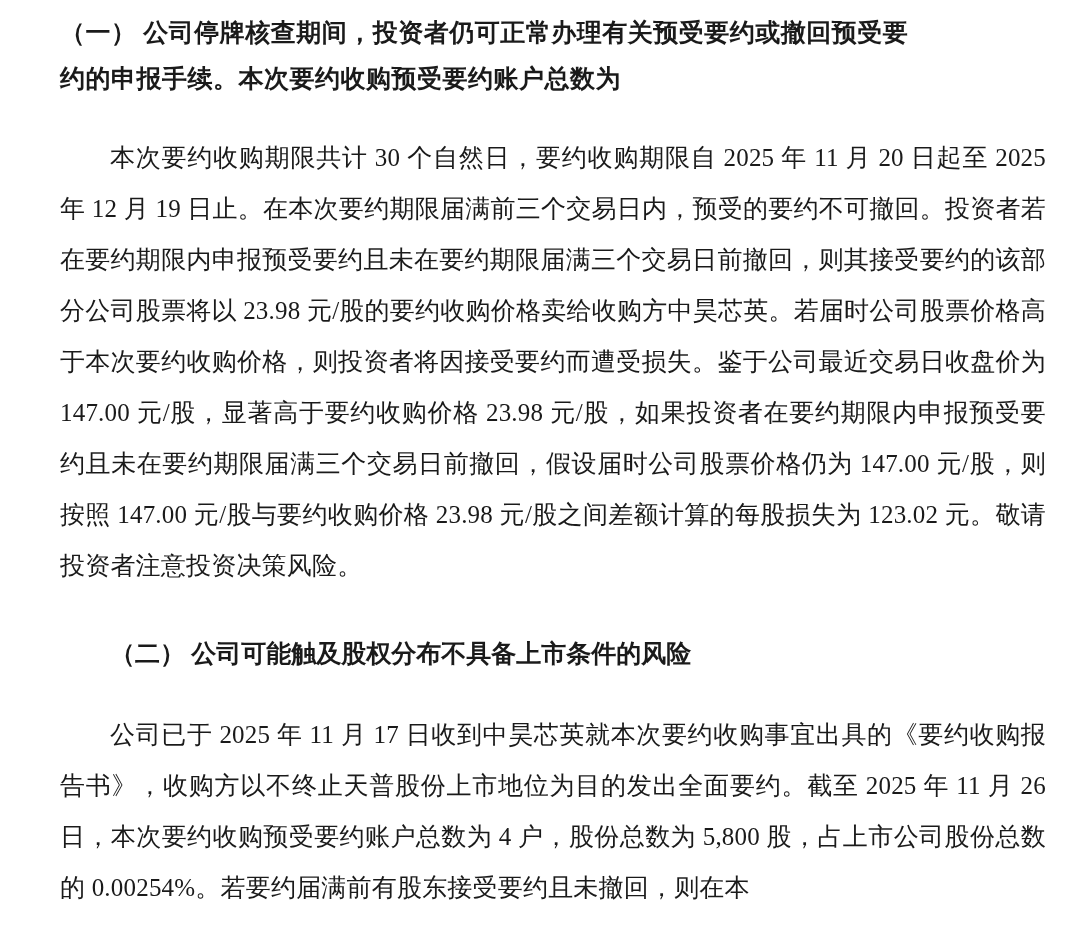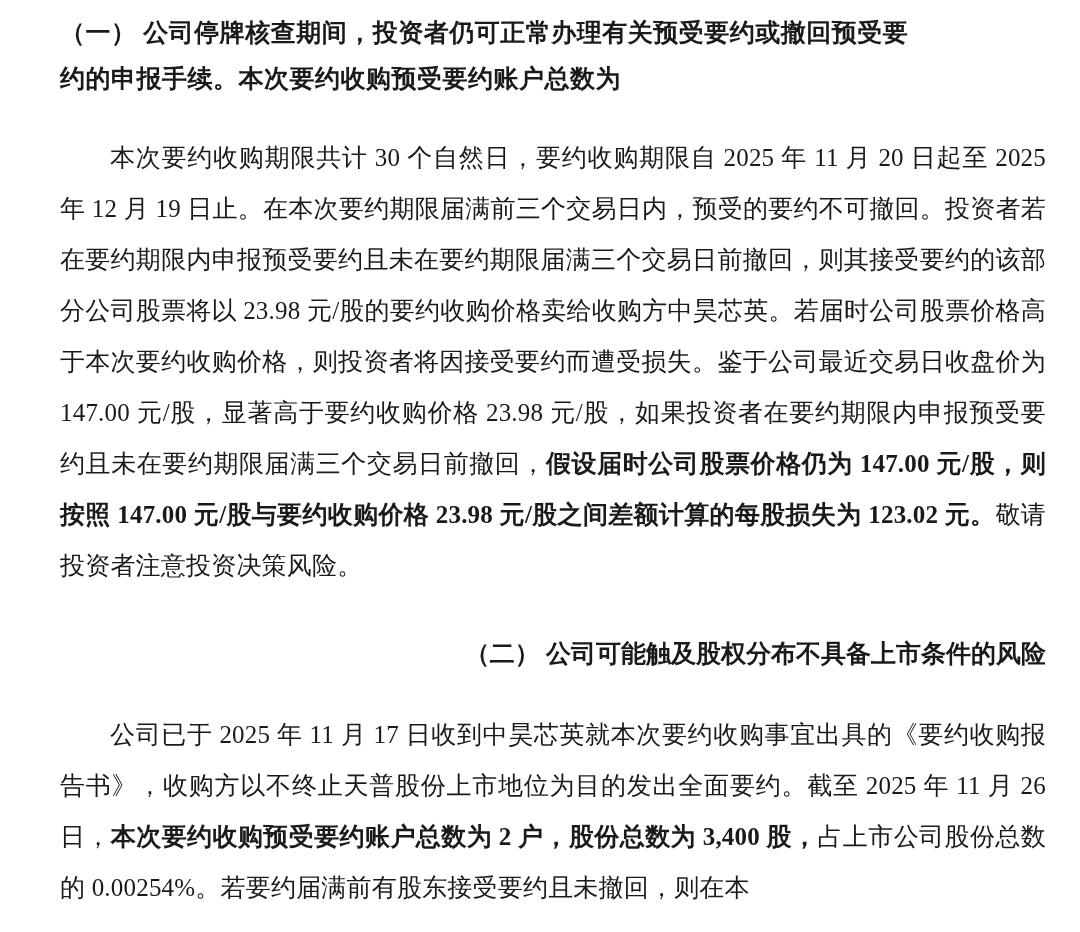--- a/index.html
+++ b/index.html
@@ -35,38 +35,37 @@
     line-height: 51px;
     letter-spacing: 0.2px;
     text-align: justify;
     text-justify: inter-ideograph;
     margin: 0;
     text-indent: 50px;
   }
   .gap-md { height: 30px; }
   .gap-lg { height: 38px; }
 
-  .bold { font-weight: bold; }
+  .bold { font-weight: normal; }
 
   
   .ul-red {
     background-image: linear-gradient(to right, #ef3b36, #ef3b36);
     background-repeat: no-repeat;
     background-size: 100% 3px;
     background-position: 0 1.32em;
     padding-bottom: 2px;
   }
 
   .h2 {
     font-size: 25px;
     font-weight: bold;
     line-height: 50px;
     margin: 0;
     text-indent: 50px;
-    text-align: right;
   }
 </style>
 </head>
 <body>
 
 <div class="page">
 
   <div class="heading">
     <span>（一） 公司停牌核查期间，投资者仍可正常办理有关预受要约或撤回预受要</span><br>
     <span>约的申报手续。本次要约收购预受要约账户总数为</span>
@@ -78,16 +77,16 @@
     <span>本次要约收购期限共计 30 个自然日，要约收购期限自 2025 年 11 月 20 日起至 2025 年 12 月 19 日止。在本次要约期限届满前三个交易日内，预受的要约不可撤回。投资者若在要约期限内申报预受要约且未在要约期限届满三个交易日前撤回，则其接受要约的该部分公司股票将以 23.98 元/股的要约收购价格卖给收购方中昊芯英。若届时公司股票价格高于本次要约收购价格，则投资者将因接受要约而遭受损失。鉴于公司最近交易日收盘价为 147.00 元/股，显著高于要约收购价格 23.98 元/股，如果投资者在要约期限内申报预受要约且未在要约期限届满三个交易日前撤回，</span><span class="bold ul-red">假设届时公司股票价格仍为 147.00 元/股，则按照 147.00 元/股与要约收购价格 23.98 元/股之间差额计算的每股损失为 123.02 元。</span><span>敬请投资者注意投资决策风险。</span>
   </div>
 
   <div class="gap-lg"></div>
 
   <div class="h2">（二） 公司可能触及股权分布不具备上市条件的风险</div>
 
   <div class="gap-md"></div>
 
   <div class="para">
-    <span>公司已于 2025 年 11 月 17 日收到中昊芯英就本次要约收购事宜出具的《要约收购报告书》，收购方以不终止天普股份上市地位为目的发出全面要约。截至 2025 年 11 月 26 日，</span><span class="bold ul-red">本次要约收购预受要约账户总数为 2 户，股份总数为 3,400 股，</span><span>占上市公司股份总数的 0.00254%。若要约届满前有股东接受要约且未撤回，则在本</span>
+    <span>公司已于 2025 年 11 月 17 日收到中昊芯英就本次要约收购事宜出具的《要约收购报告书》，收购方以不终止天普股份上市地位为目的发出全面要约。截至 2025 年 11 月 26 日，</span><span class="bold ul-red">本次要约收购预受要约账户总数为 4 户，股份总数为 5,800 股，</span><span>占上市公司股份总数的 0.00254%。若要约届满前有股东接受要约且未撤回，则在本</span>
   </div>
 
 </div>
 
 </body></html>

